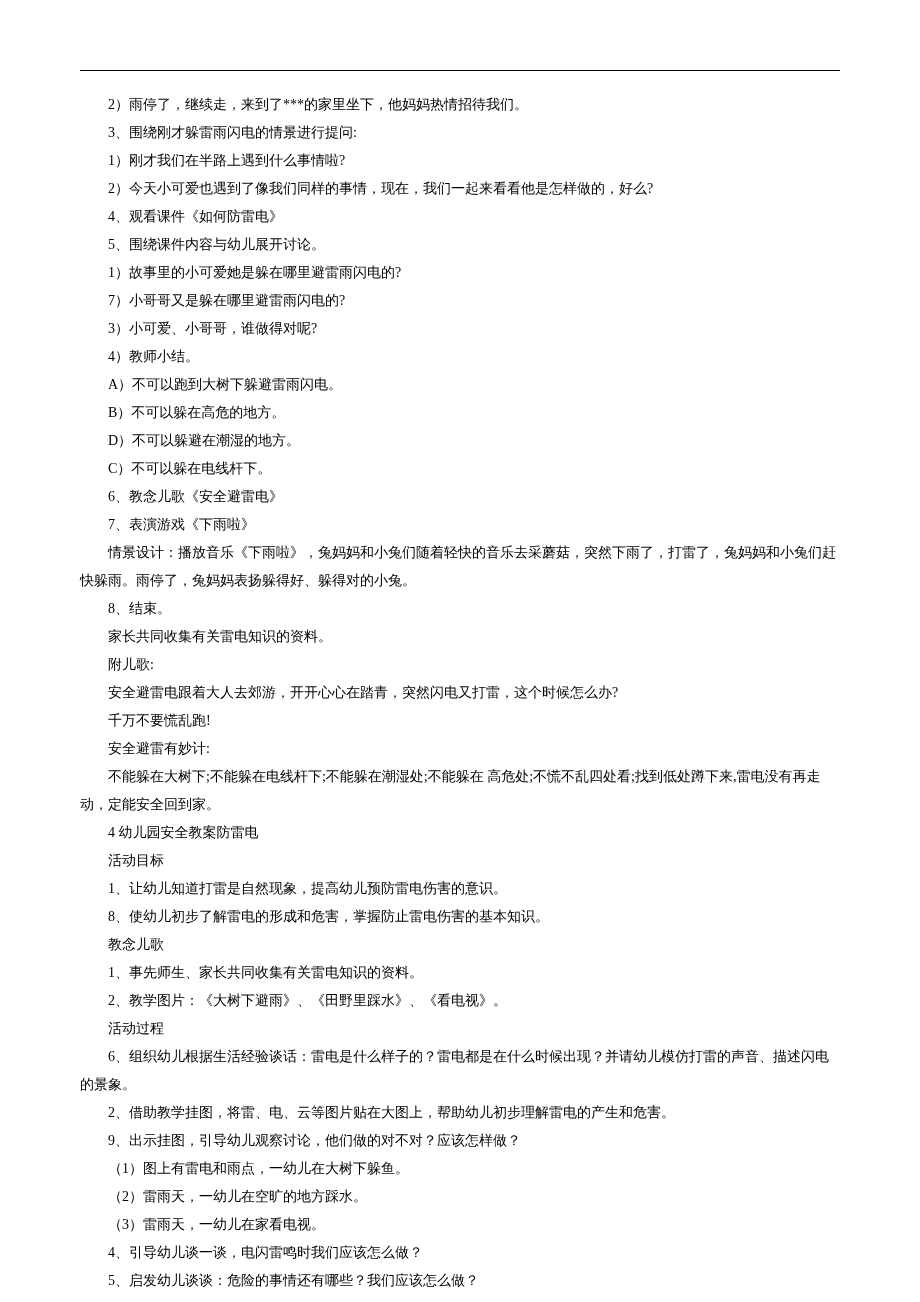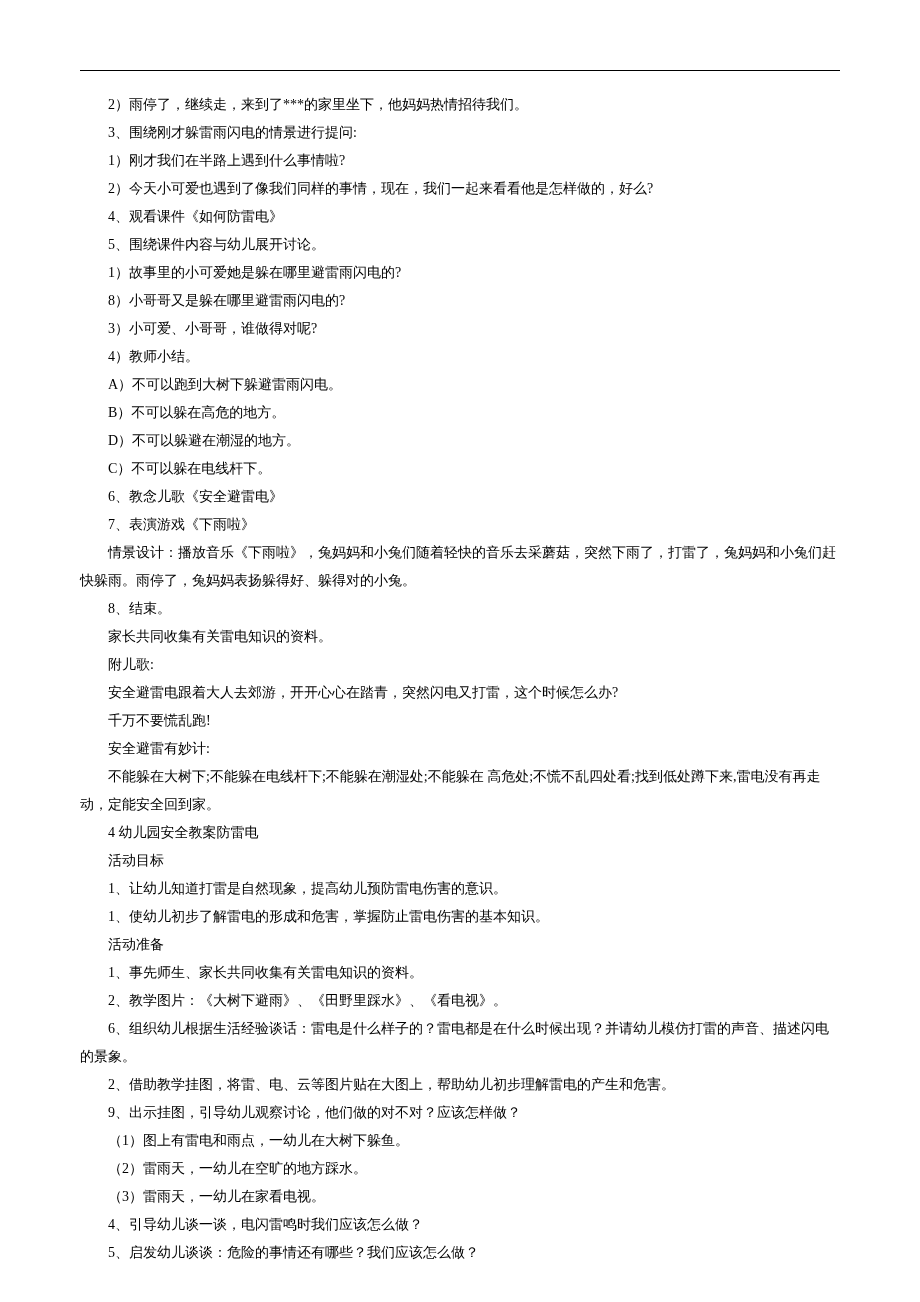--- a/index.html
+++ b/index.html
@@ -30,44 +30,45 @@
 
 <div class="page">
   <hr class="hr-line">
   <p class="para">2）雨停了，继续走，来到了***的家里坐下，他妈妈热情招待我们。</p>
   <p class="para">3、围绕刚才躲雷雨闪电的情景进行提问:</p>
   <p class="para">1）刚才我们在半路上遇到什么事情啦?</p>
   <p class="para">2）今天小可爱也遇到了像我们同样的事情，现在，我们一起来看看他是怎样做的，好么?</p>
   <p class="para">4、观看课件《如何防雷电》</p>
   <p class="para">5、围绕课件内容与幼儿展开讨论。</p>
   <p class="para">1）故事里的小可爱她是躲在哪里避雷雨闪电的?</p>
-  <p class="para">8）小哥哥又是躲在哪里避雷雨闪电的?</p>
+  <p class="para">7）小哥哥又是躲在哪里避雷雨闪电的?</p>
   <p class="para">3）小可爱、小哥哥，谁做得对呢?</p>
   <p class="para">4）教师小结。</p>
   <p class="para">A）不可以跑到大树下躲避雷雨闪电。</p>
   <p class="para">B）不可以躲在高危的地方。</p>
   <p class="para">D）不可以躲避在潮湿的地方。</p>
   <p class="para">C）不可以躲在电线杆下。</p>
   <p class="para">6、教念儿歌《安全避雷电》</p>
   <p class="para">7、表演游戏《下雨啦》</p>
   <p class="para">情景设计：播放音乐《下雨啦》，兔妈妈和小兔们随着轻快的音乐去采蘑菇，突然下雨了，打雷了，兔妈妈和小兔们赶快躲雨。雨停了，兔妈妈表扬躲得好、躲得对的小兔。</p>
   <p class="para">8、结束。</p>
   <p class="para">家长共同收集有关雷电知识的资料。</p>
   <p class="para">附儿歌:</p>
   <p class="para">安全避雷电跟着大人去郊游，开开心心在踏青，突然闪电又打雷，这个时候怎么办?</p>
   <p class="para">千万不要慌乱跑!</p>
   <p class="para">安全避雷有妙计:</p>
   <p class="para">不能躲在大树下;不能躲在电线杆下;不能躲在潮湿处;不能躲在 高危处;不慌不乱四处看;找到低处蹲下来,雷电没有再走动，定能安全回到家。</p>
   <p class="para">4 幼儿园安全教案防雷电</p>
   <p class="para">活动目标</p>
   <p class="para">1、让幼儿知道打雷是自然现象，提高幼儿预防雷电伤害的意识。</p>
-  <p class="para">1、使幼儿初步了解雷电的形成和危害，掌握防止雷电伤害的基本知识。</p>
-  <p class="para">活动准备</p>
+  <p class="para">8、使幼儿初步了解雷电的形成和危害，掌握防止雷电伤害的基本知识。</p>
+  <p class="para">教念儿歌</p>
   <p class="para">1、事先师生、家长共同收集有关雷电知识的资料。</p>
   <p class="para">2、教学图片：《大树下避雨》、《田野里踩水》、《看电视》。</p>
+  <p class="para">活动过程</p>
   <p class="para">6、组织幼儿根据生活经验谈话：雷电是什么样子的？雷电都是在什么时候出现？并请幼儿模仿打雷的声音、描述闪电的景象。</p>
   <p class="para">2、借助教学挂图，将雷、电、云等图片贴在大图上，帮助幼儿初步理解雷电的产生和危害。</p>
   <p class="para">9、出示挂图，引导幼儿观察讨论，他们做的对不对？应该怎样做？</p>
   <p class="para">（1）图上有雷电和雨点，一幼儿在大树下躲鱼。</p>
   <p class="para">（2）雷雨天，一幼儿在空旷的地方踩水。</p>
   <p class="para">（3）雷雨天，一幼儿在家看电视。</p>
   <p class="para">4、引导幼儿谈一谈，电闪雷鸣时我们应该怎么做？</p>
   <p class="para">5、启发幼儿谈谈：危险的事情还有哪些？我们应该怎么做？</p>
 </div>
 

